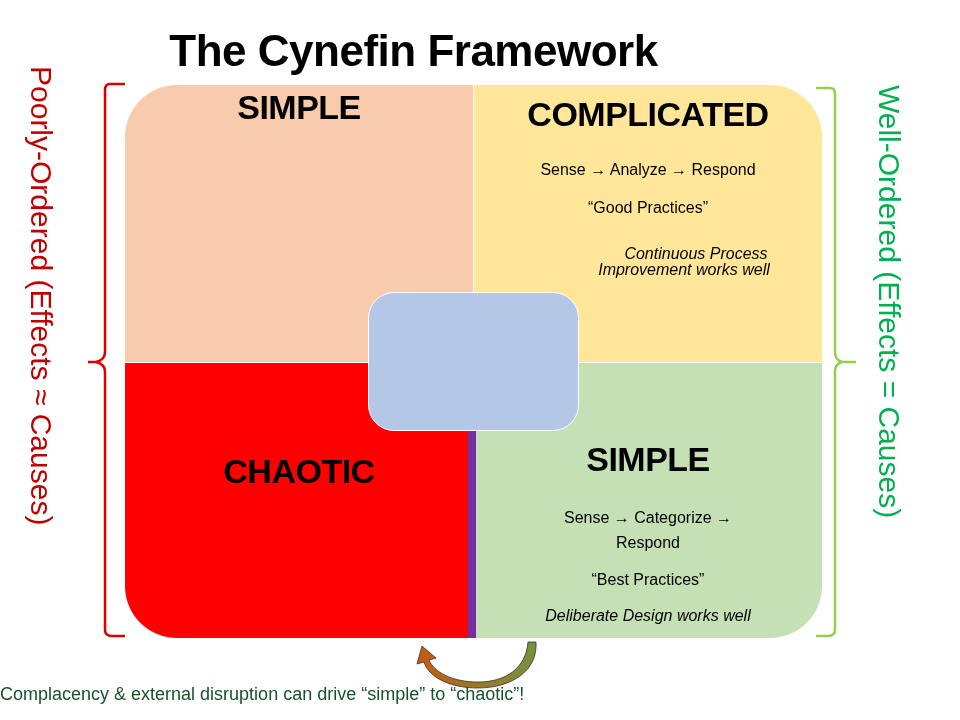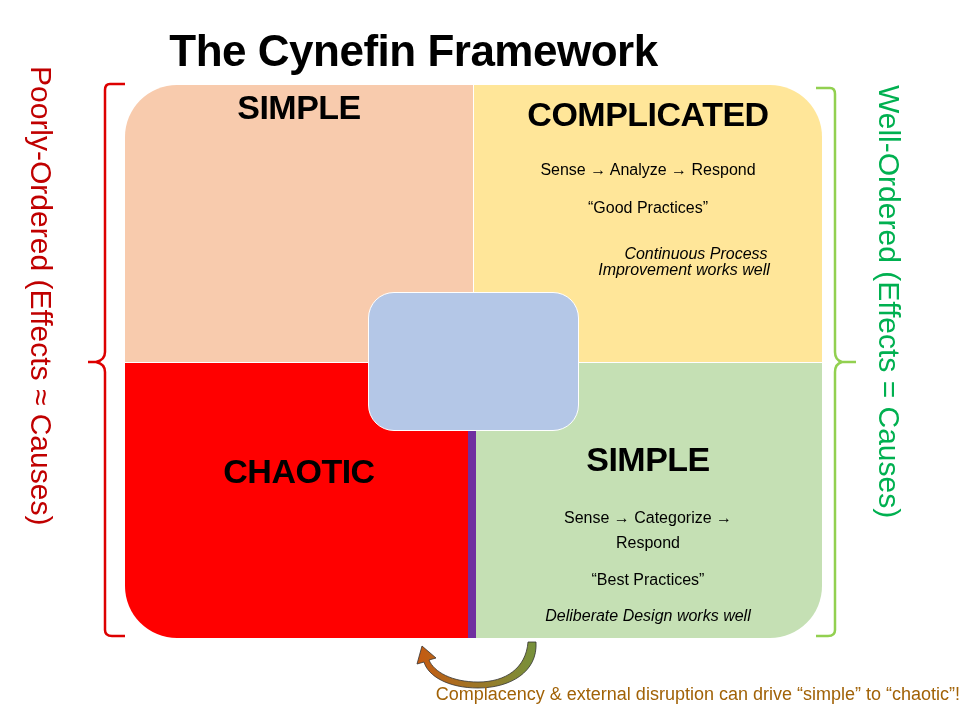--- a/index.html
+++ b/index.html
@@ -33,21 +33,21 @@
       position: absolute; width: 348px; text-align: center; font-size: 16px; color: #000; line-height: 24px;
     }
     .q-text.italic { font-style: italic; }
     .side-label {
       position: absolute; font-size: 30px; white-space: nowrap;
       writing-mode: vertical-rl;
     }
     .side-left { left: 24px; top: 66px; height: 580px; color: #c00000; }
     .side-right { left: 872px; top: 85px; height: 560px; color: #00b050; }
     .footer {
-      position: absolute; left: 0; top: 684px; width: 960px; text-align: right; font-size: 18px; color: #a16207;
+      position: absolute; left: 0; top: 684px; width: 960px; text-align: left; font-size: 18px; color: #14532d;
     }
     svg.overlay { position: absolute; left: 0; top: 0; }
   </style>
 </head>
 <body>
 
 <div class="title">The Cynefin Framework</div>
 
 <div class="quad q-complex"></div>
 <div class="quad q-complicated"></div>

